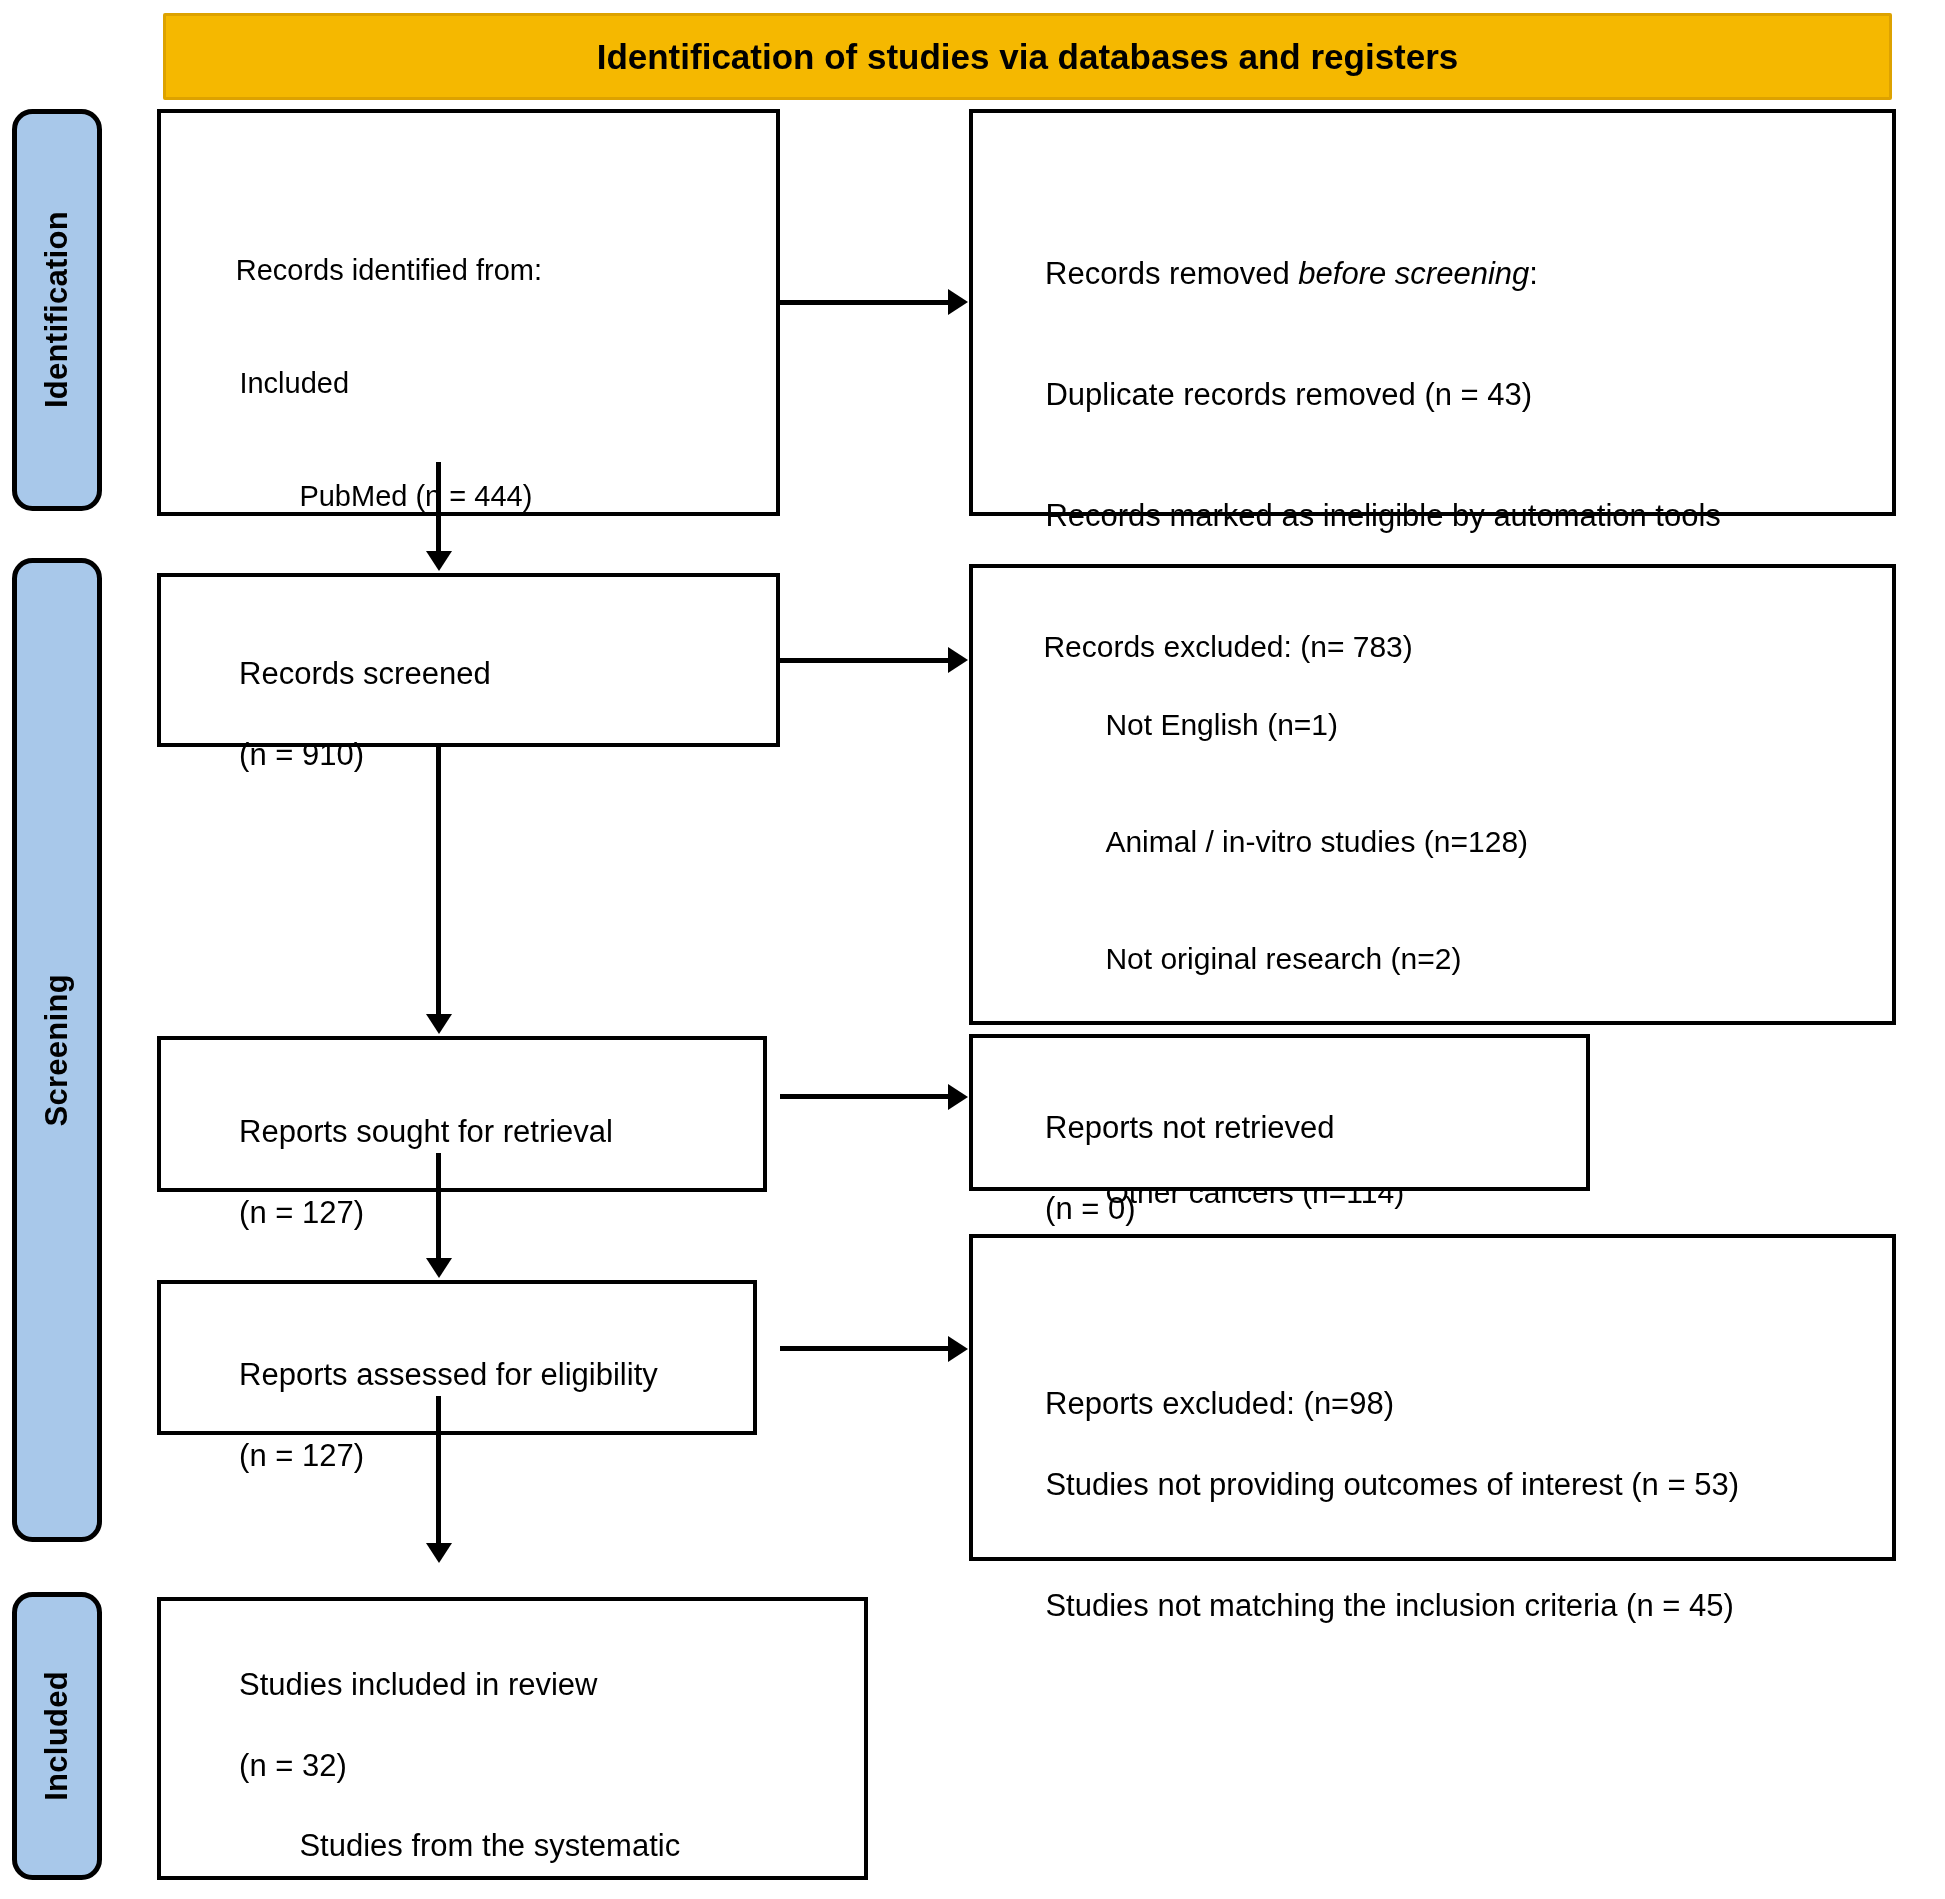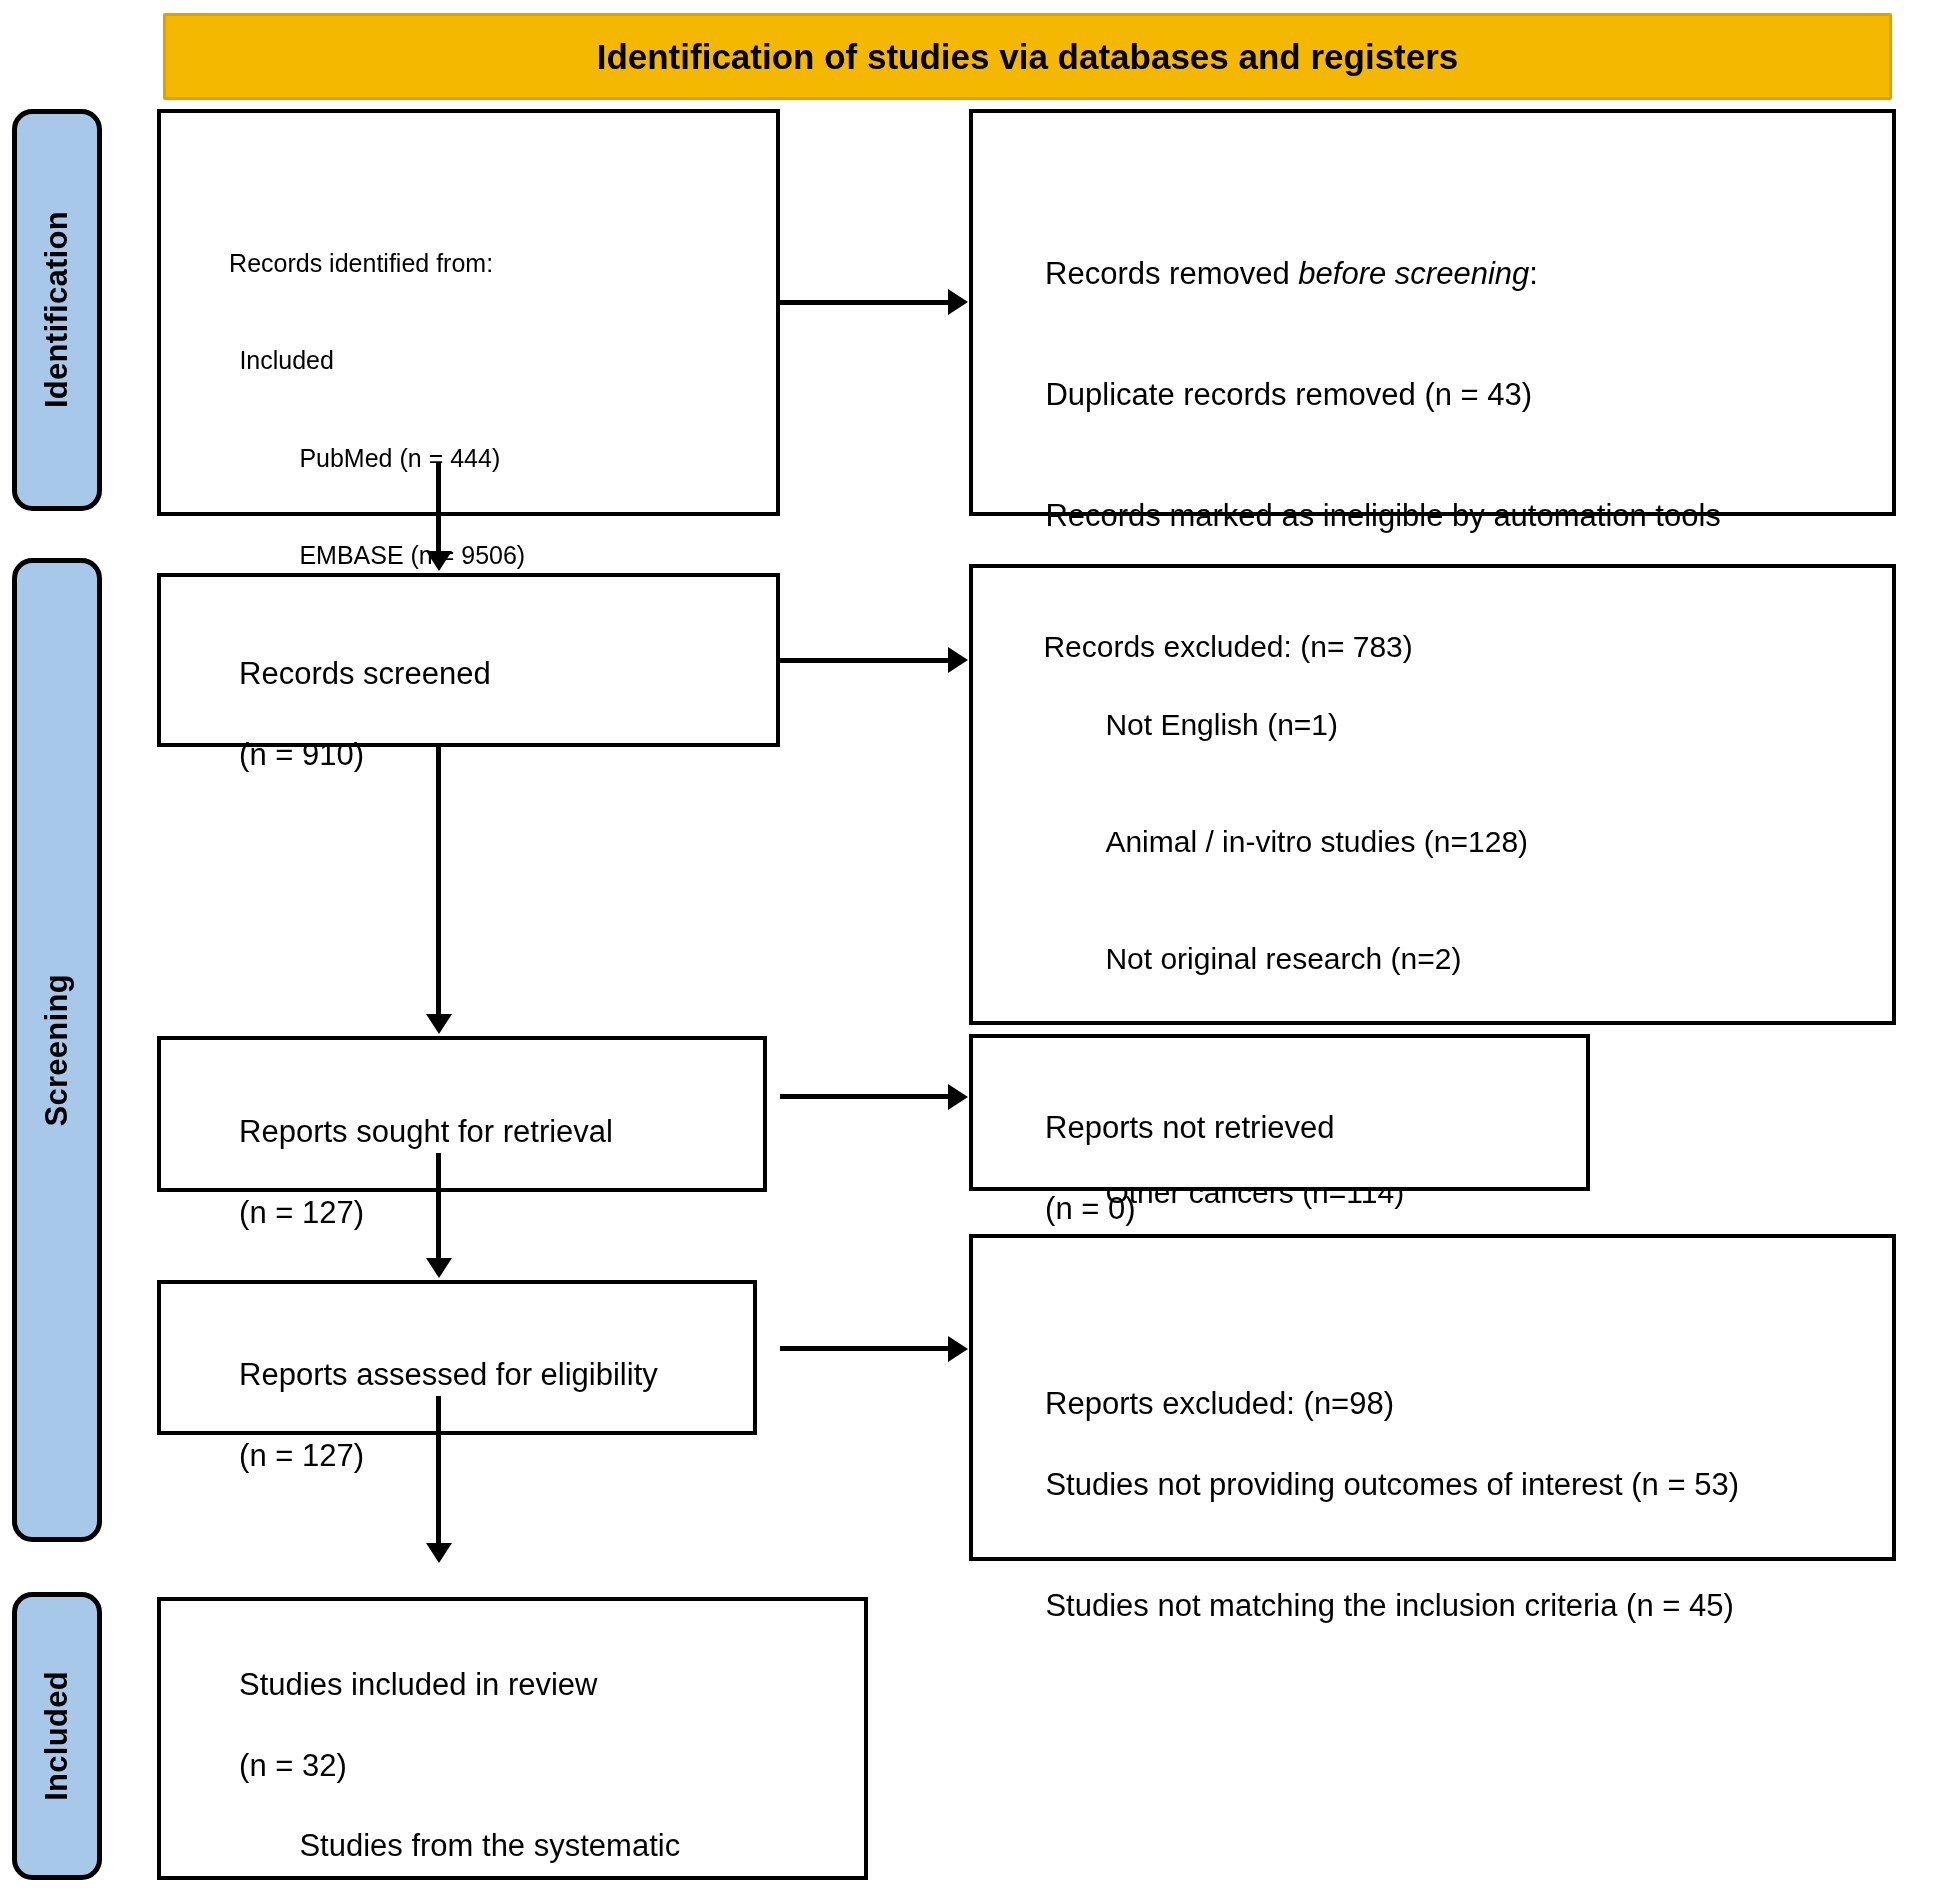--- a/index.html
+++ b/index.html
@@ -86,21 +86,21 @@
 
   <div class="phase" style="left:12px; top:558px; width:90px; height:984px;">
     <span style="font-size:31px;">Screening</span>
   </div>
 
   <div class="phase" style="left:12px; top:1592px; width:90px; height:288px;">
     <span style="font-size:31px;">Included</span>
   </div>
 
   <div class="box" style="left:157px; top:109px; width:623px; height:407px;">
-    <div class="txt" style="top:101px; font-size:25px;">
+    <div class="txt" style="top:101px; font-size:29px;">
       <span>Records identified from:</span><br>
       <span class="ind1">Included</span>
       <span class="ind2">PubMed (n = 444)</span>
       <span class="ind2">EMBASE (n = 9506)</span>
       <span class="ind2">Cochrane (n = 93)</span>
     </div>
   </div>
 
   <div class="box" style="left:969px; top:109px; width:927px; height:407px;">
     <div class="txt" style="top:101px; left:20.4px; right:8.4px; font-size:31px;">

